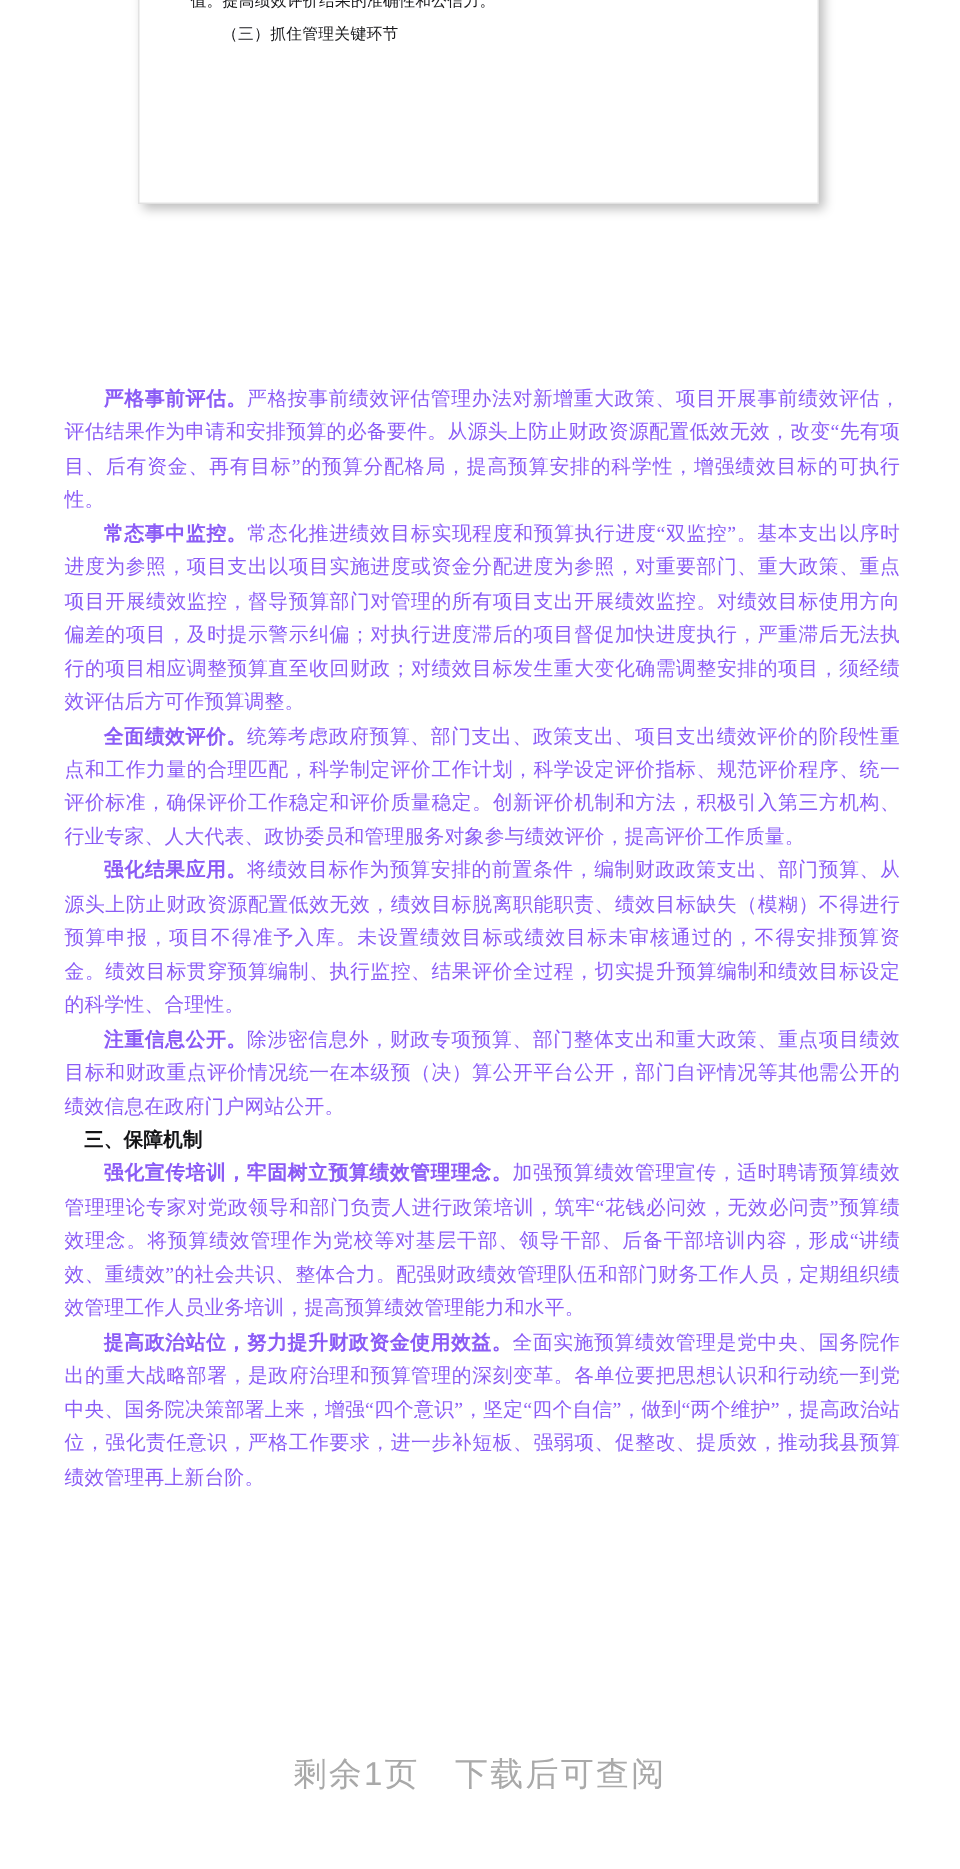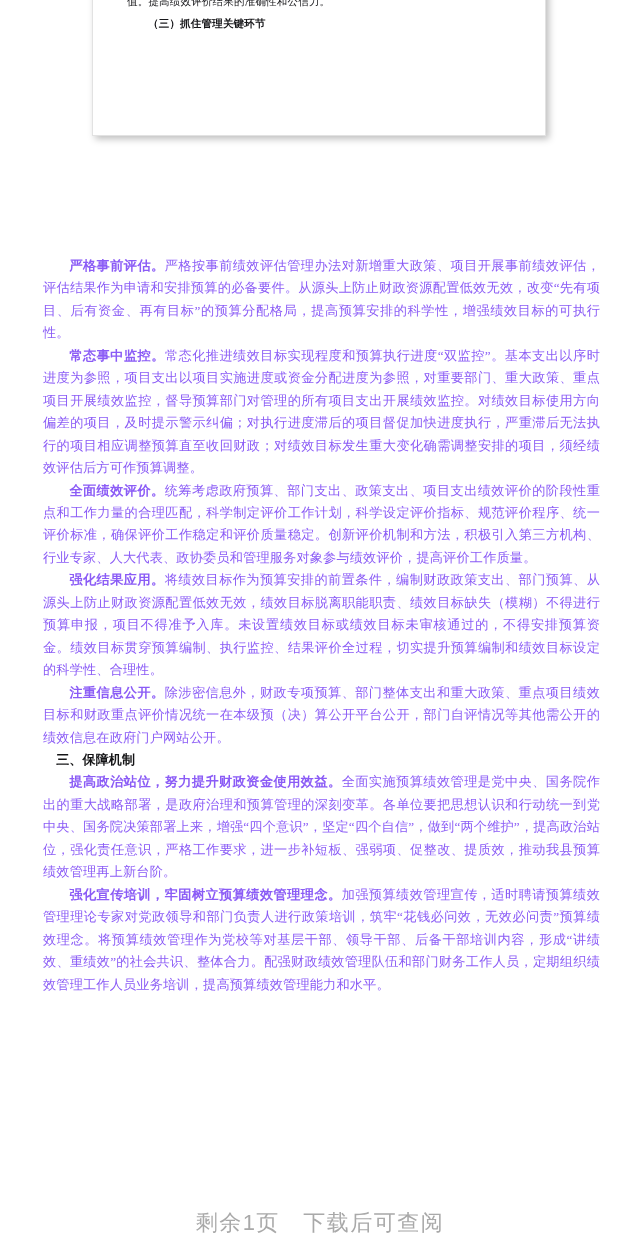--- a/index.html
+++ b/index.html
@@ -49,21 +49,21 @@
     line-height: 17px;
     color: #17171a;
     letter-spacing: 0.2px;
     white-space: nowrap;
   }
   .card-line.clipped {
     margin-top: 112px;
     
   }
   .card-line.sub-heading {
-    font-weight: bold;
+    font-weight: normal;
     text-indent: 21px;
     margin-top: 5px;
     font-size: 10.5px;
   }
 
   
   #doc-body {
     position: absolute;
     left: 0;
     top: 255px;
@@ -97,21 +97,20 @@
     letter-spacing: 0.15px;
   }
 
   
   #footer {
     position: absolute;
     left: 0;
     top: 1168px;
     width: 640px;
     text-align: center;
-    margin-top: 40px;
   }
   #footer-text {
     display: inline-block;
     font-family: "Liberation Sans", "DejaVu Sans", sans-serif;
     font-size: 22px;
     color: #a9a9a9;
     letter-spacing: 1.5px;
     white-space: pre;
   }
 </style>
@@ -135,22 +134,22 @@
 
   <p class="para"><span class="lead">全面绩效评价。</span><span>统筹考虑政府预算、部门支出、政策支出、项目支出绩效评价的阶段性重点和工作力量的合理匹配，科学制定评价工作计划，科学设定评价指标、规范评价程序、统一评价标准，确保评价工作稳定和评价质量稳定。创新评价机制和方法，积极引入第三方机构、行业专家、人大代表、政协委员和管理服务对象参与绩效评价，提高评价工作质量。</span></p>
 
   <p class="para"><span class="lead">强化结果应用。</span><span>将绩效目标作为预算安排的前置条件，编制财政政策支出、部门预算、从源头上防止财政资源配置低效无效，绩效目标脱离职能职责、绩效目标缺失（模糊）不得进行预算申报，项目不得准予入库。未设置绩效目标或绩效目标未审核通过的，不得安排预算资金。绩效目标贯穿预算编制、执行监控、结果评价全过程，切实提升预算编制和绩效目标设定的科学性、合理性。</span></p>
 
 
   <p class="para"><span class="lead">注重信息公开。</span><span>除涉密信息外，财政专项预算、部门整体支出和重大政策、重点项目绩效目标和财政重点评价情况统一在本级预（决）算公开平台公开，部门自评情况等其他需公开的绩效信息在政府门户网站公开。</span></p>
 
   <h2 class="section-heading">三、保障机制</h2>
 
+  <p class="para"><span class="lead">强化宣传培训，牢固树立预算绩效管理理念。</span><span>加强预算绩效管理宣传，适时聘请预算绩效管理理论专家对党政领导和部门负责人进行政策培训，筑牢“花钱必问效，无效必问责”预算绩效理念。将预算绩效管理作为党校等对基层干部、领导干部、后备干部培训内容，形成“讲绩效、重绩效”的社会共识、整体合力。配强财政绩效管理队伍和部门财务工作人员，定期组织绩效管理工作人员业务培训，提高预算绩效管理能力和水平。</span></p>
+
   <p class="para"><span class="lead">提高政治站位，努力提升财政资金使用效益。</span><span>全面实施预算绩效管理是党中央、国务院作出的重大战略部署，是政府治理和预算管理的深刻变革。各单位要把思想认识和行动统一到党中央、国务院决策部署上来，增强“四个意识”，坚定“四个自信”，做到“两个维护”，提高政治站位，强化责任意识，严格工作要求，进一步补短板、强弱项、促整改、提质效，推动我县预算绩效管理再上新台阶。</span></p>
-
-  <p class="para"><span class="lead">强化宣传培训，牢固树立预算绩效管理理念。</span><span>加强预算绩效管理宣传，适时聘请预算绩效管理理论专家对党政领导和部门负责人进行政策培训，筑牢“花钱必问效，无效必问责”预算绩效理念。将预算绩效管理作为党校等对基层干部、领导干部、后备干部培训内容，形成“讲绩效、重绩效”的社会共识、整体合力。配强财政绩效管理队伍和部门财务工作人员，定期组织绩效管理工作人员业务培训，提高预算绩效管理能力和水平。</span></p>
 
 
 </div>
 
 <div id="footer">
   <span id="footer-text">剩余1页　下载后可查阅</span>
 </div>
 
 </body></html>

